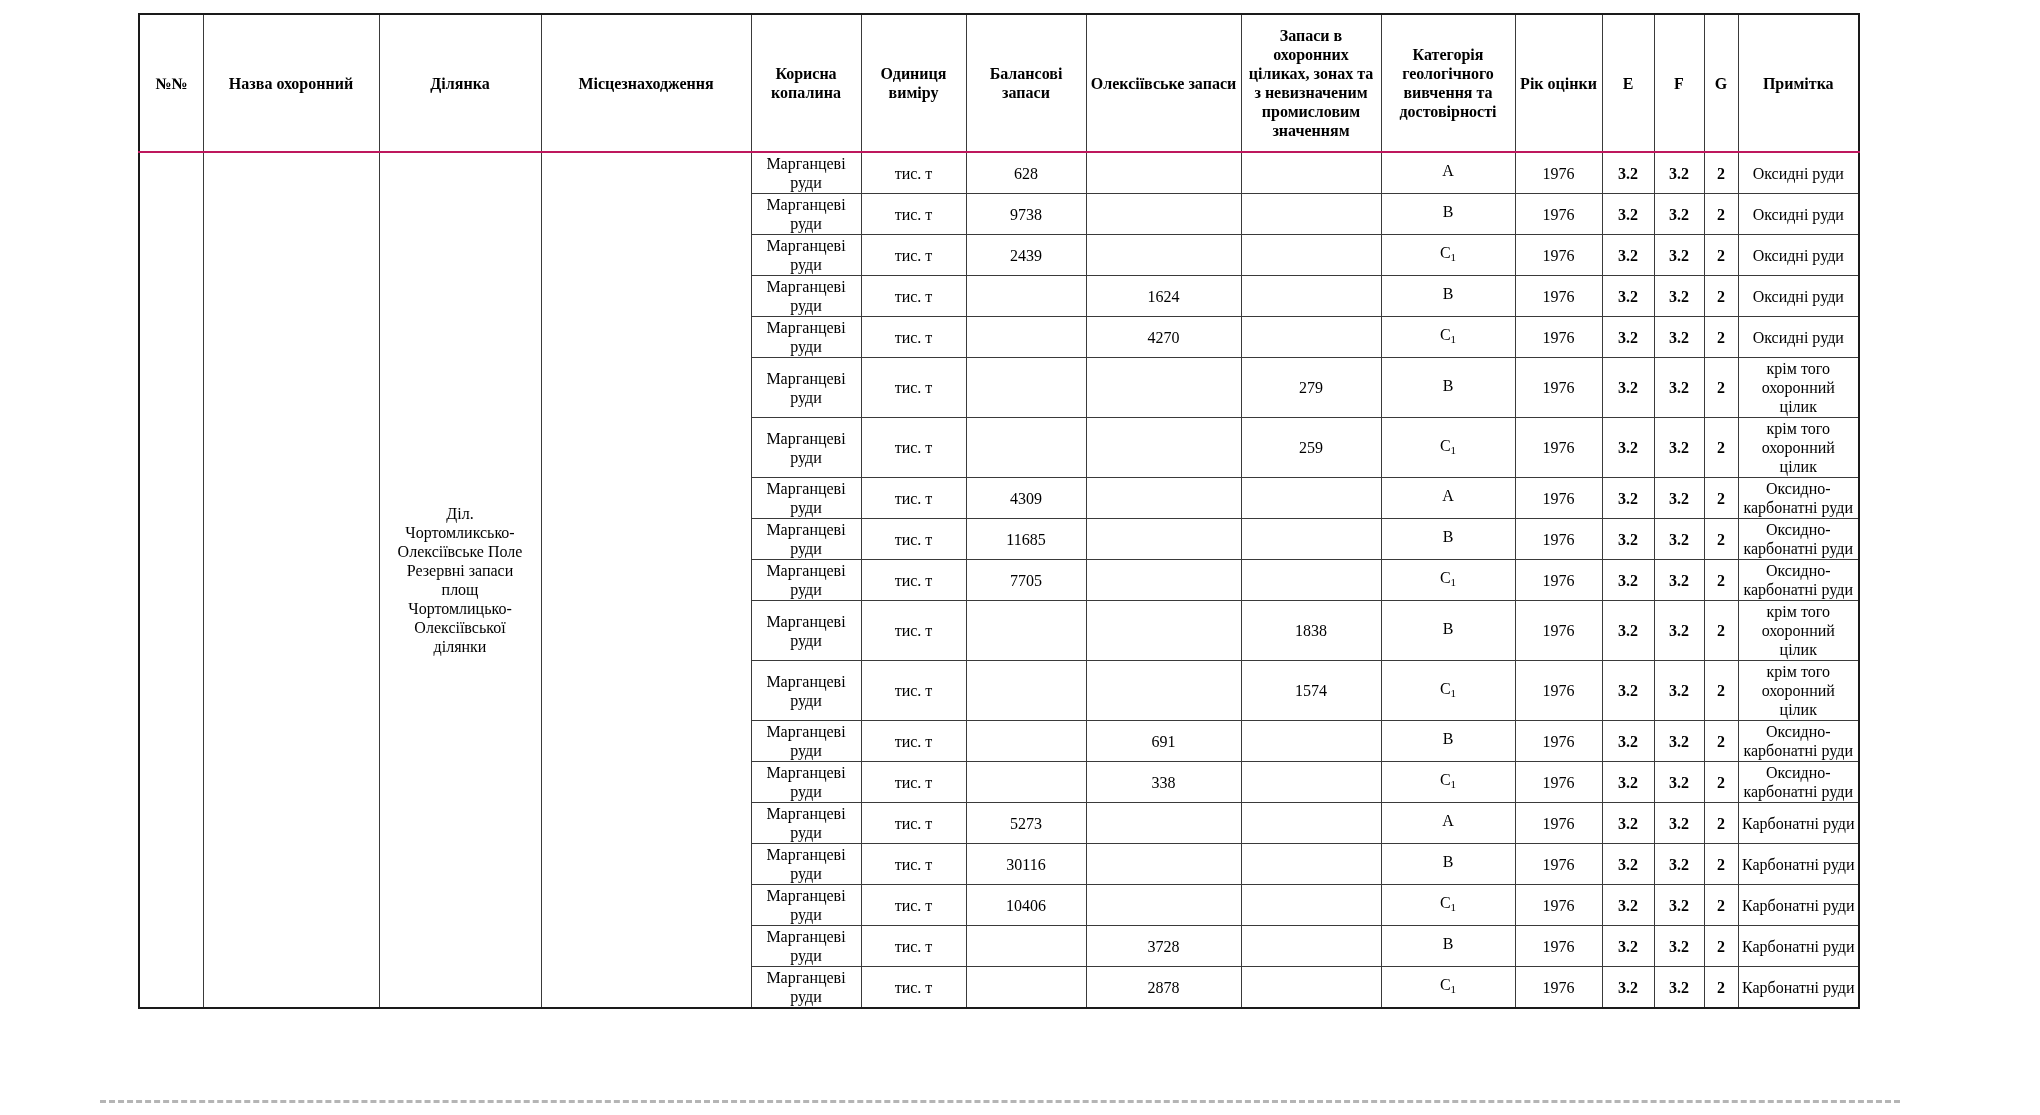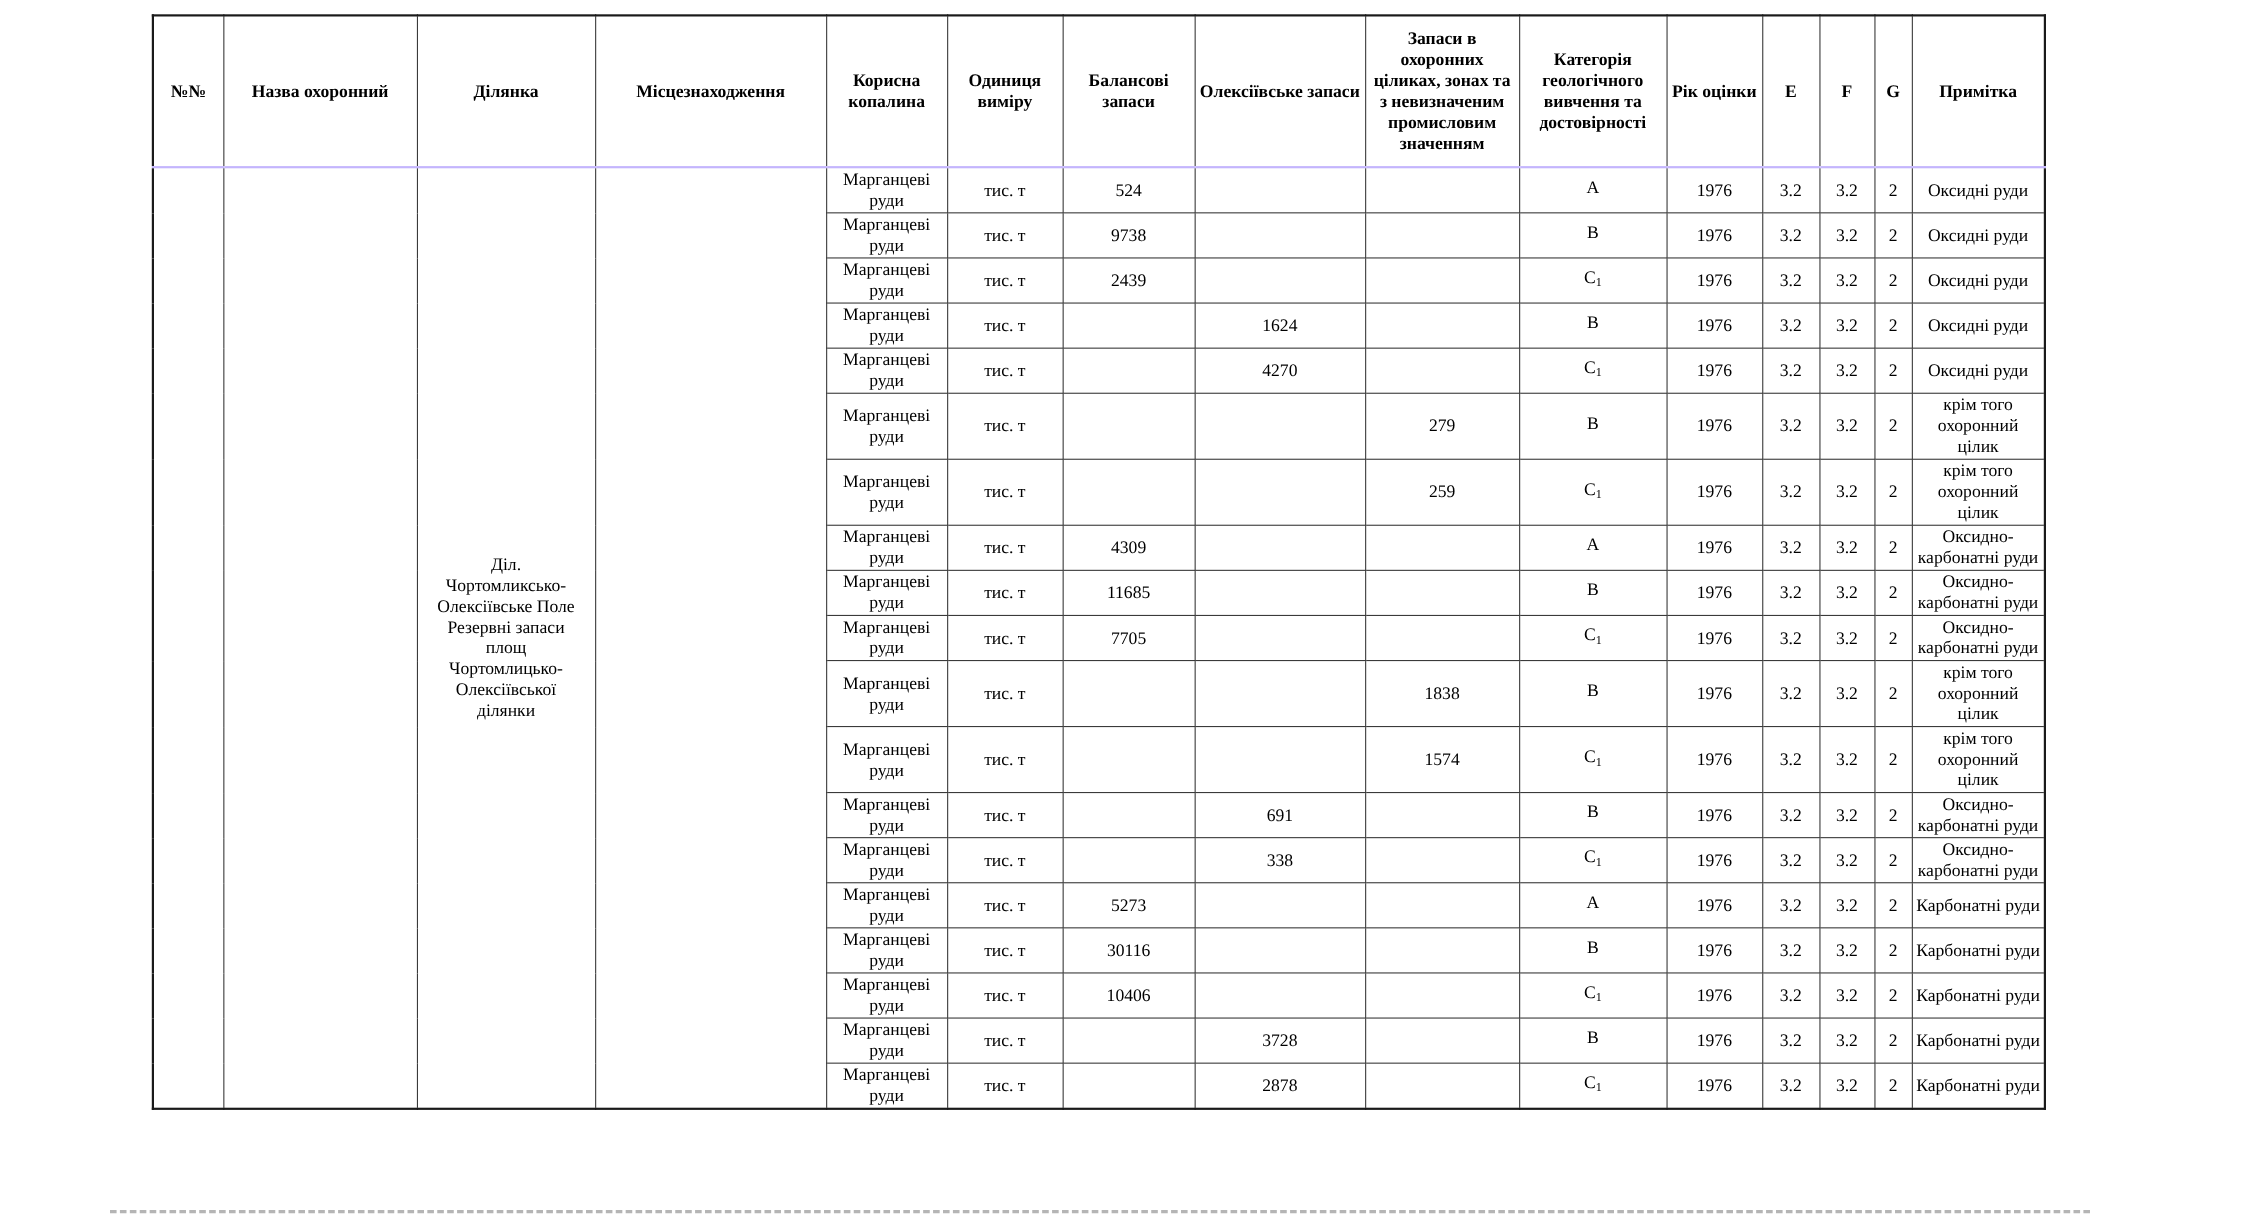--- a/index.html
+++ b/index.html
@@ -34,24 +34,24 @@
     text-align: center;
     vertical-align: middle;
     font-size: 16px;
     line-height: 19px;
     padding: 1px 3px;
     overflow: hidden;
     word-wrap: break-word;
   }
   table.reserves th {
     font-weight: bold;
-    border-bottom: 2px solid #c4b5fd;
+    border-bottom: 2px solid #be185d;
     height: 134px;
   }
-  td.bold-val { font-weight: normal; }
+  td.bold-val { font-weight: bold; }
   td.area-cell { white-space: pre-line; }
   .sub {
     font-size: 11px;
     vertical-align: -3px;
   }
   .page-break-dashes {
     position: absolute;
     left: 100px;
     top: 1100px;
     width: 1800px;
@@ -109,21 +109,21 @@
 Чортомликсько-
 Олексіївське Поле
 Резервні запаси
 площ
 Чортомлицько-
 Олексіївської
 ділянки</td>
           <td rowspan="19"></td>
           <td>Марганцеві руди</td>
           <td>тис. т</td>
-          <td>524</td>
+          <td>628</td>
           <td></td>
           <td></td>
           <td><span>A</span><span class="sub"></span></td>
           <td>1976</td>
           <td class="bold-val">3.2</td>
           <td class="bold-val">3.2</td>
           <td class="bold-val">2</td>
           <td>Оксидні руди</td>
         </tr>
         <tr>

